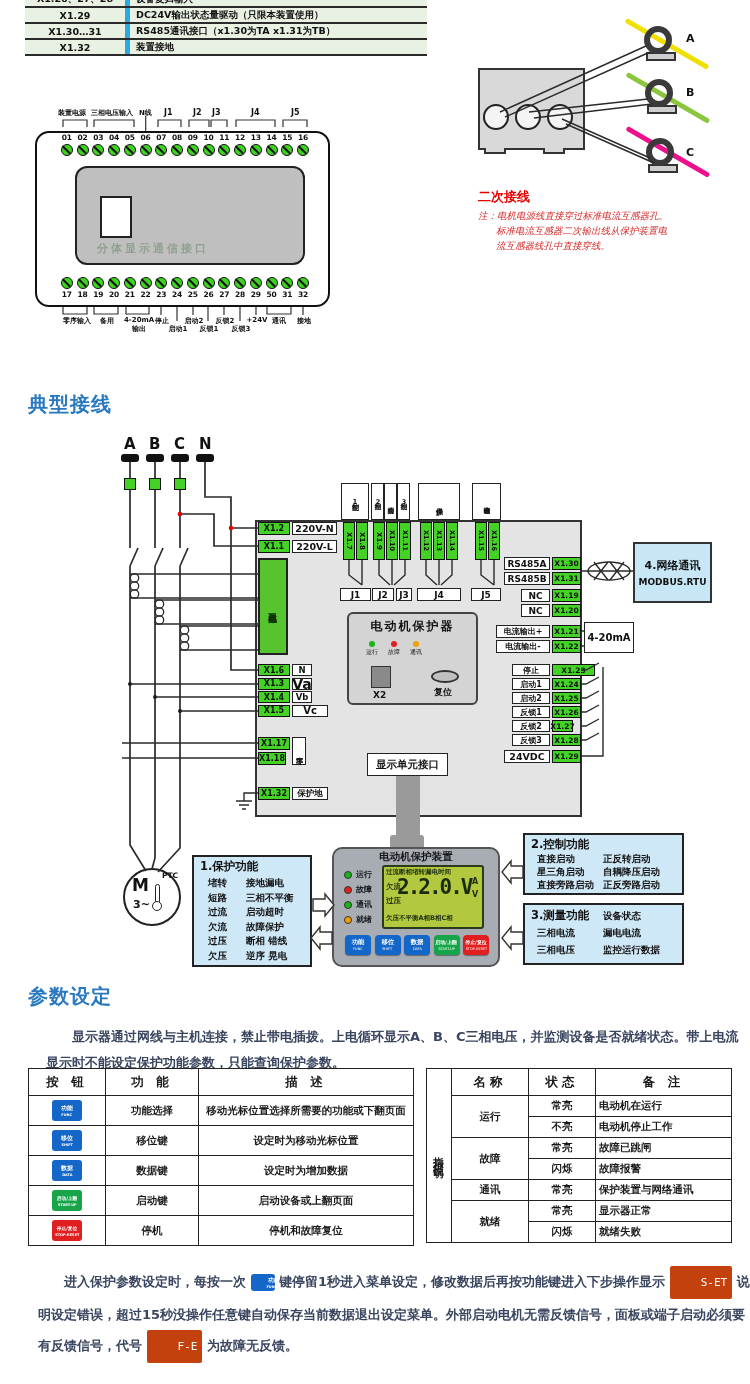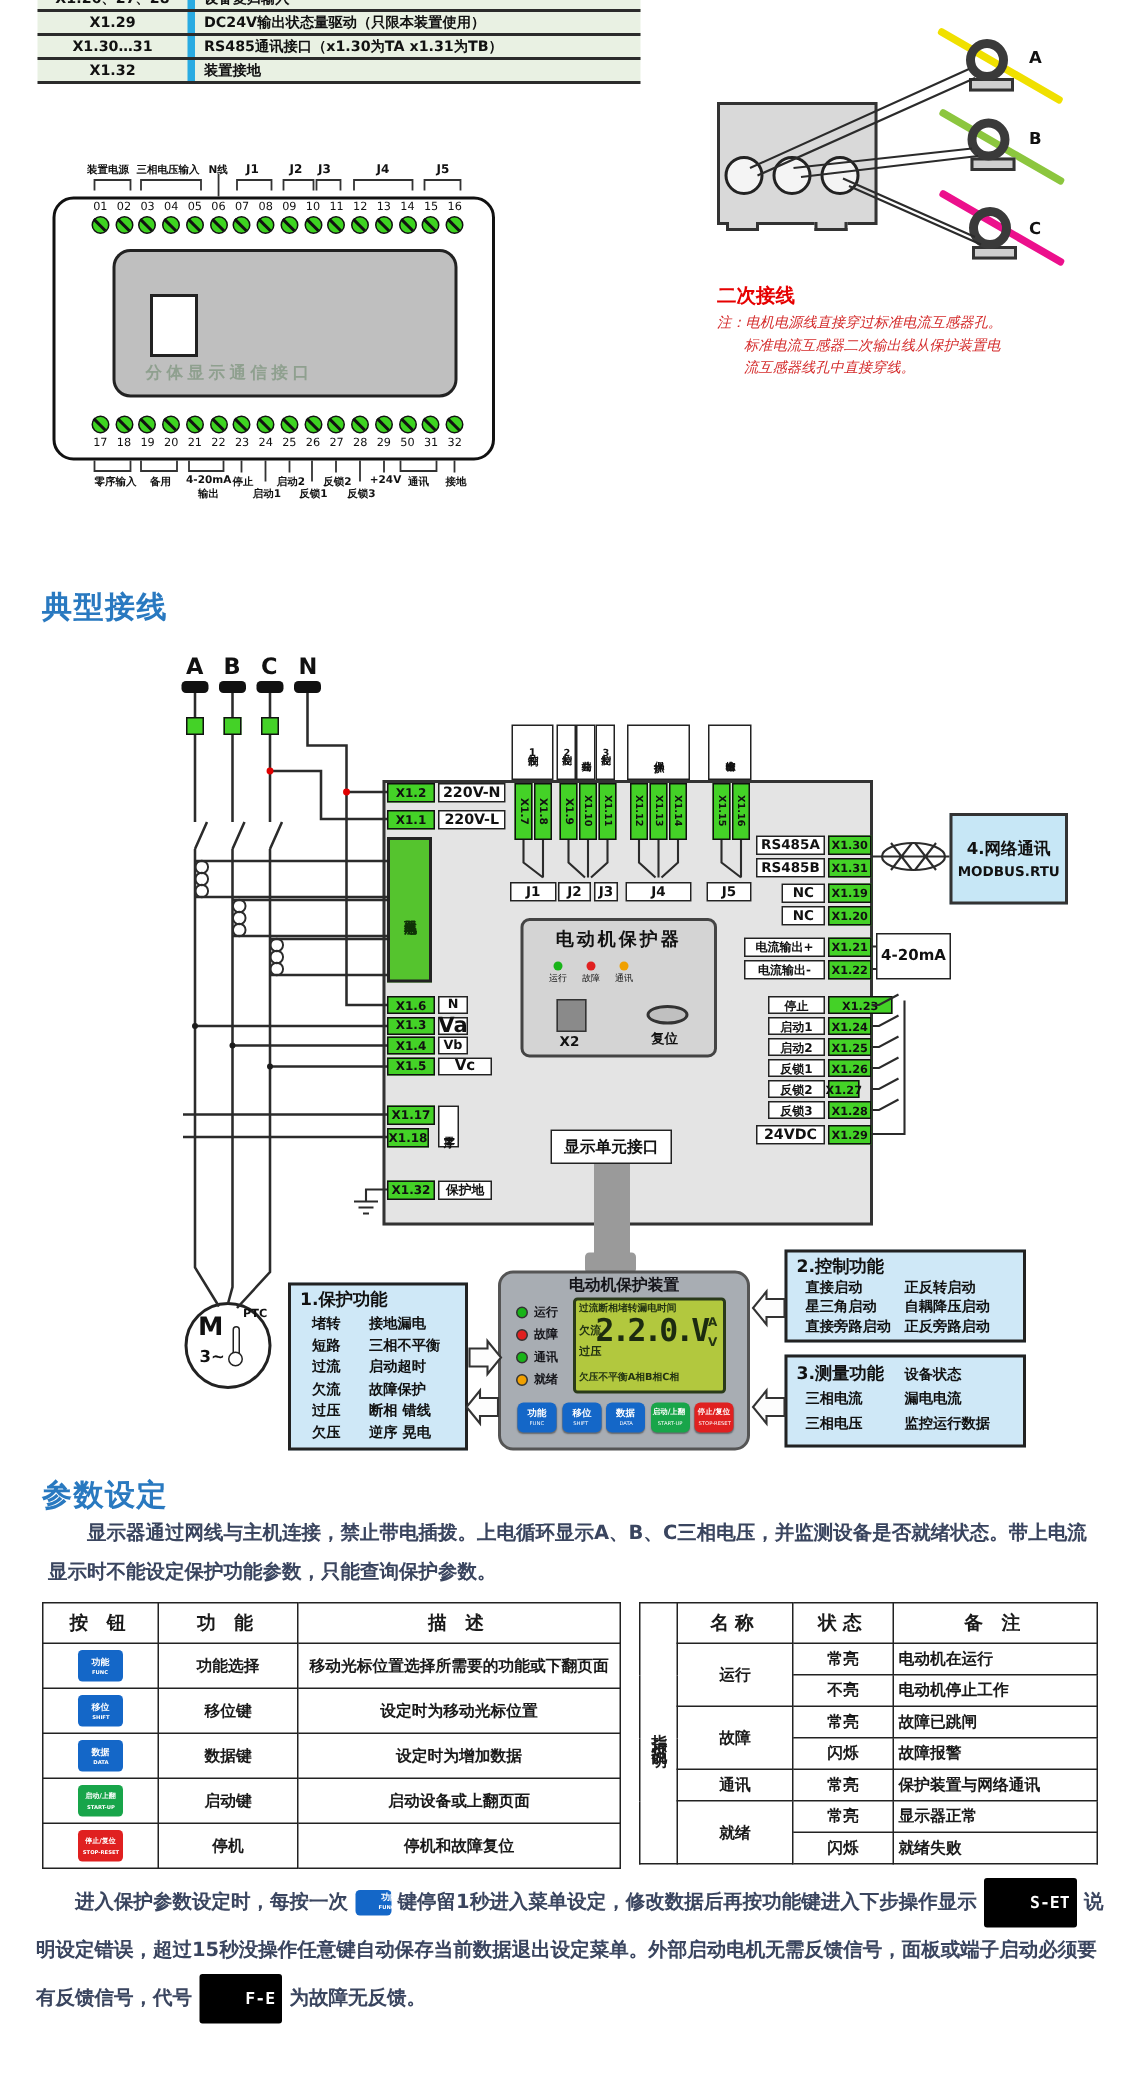--- a/index.html
+++ b/index.html
@@ -12,21 +12,21 @@
 .ioc1{width:100px;text-align:center;font-size:9.5px;font-weight:bold}
 .iodiv{width:5px;align-self:stretch;background:#29abe2}
 .ioc2{flex:1;padding-left:6px;font-size:9.5px;font-weight:bold;white-space:nowrap}
 
 .tb-outer{position:absolute;left:35px;top:131px;width:295px;height:176px;border:2px solid #111;border-radius:14px;background:#fff;box-sizing:border-box}
 .tb-inner{position:absolute;left:75px;top:166px;width:230px;height:99px;background:#bfbfbf;border:2px solid #222;border-radius:12px;box-sizing:border-box}
 .tb-square{position:absolute;left:100px;top:196px;width:32px;height:42px;background:#fff;border:2px solid #222;box-sizing:border-box}
 .tb-innerlbl{position:absolute;left:97px;top:241px;font-size:11px;letter-spacing:3px;color:#8fa08f;font-weight:bold}
 .trow{position:absolute;display:flex}
 .term{width:15.75px;display:flex;flex-direction:column;align-items:center;gap:2px}
-.tnum{font-size:7.5px;font-weight:normal;line-height:8px}
+.tnum{font-size:7.5px;font-weight:bold;line-height:8px}
 .screw{width:12px;height:12px;border:1.5px solid #111;border-radius:50%;background:#3ed321;position:relative;box-sizing:border-box}
 .screw::after{content:"";position:absolute;left:-1px;top:4px;width:11px;height:1.6px;background:#111;transform:rotate(45deg)}
 .t-bot .term{flex-direction:column-reverse}
 .tlbl{position:absolute;font-size:7px;font-weight:bold;white-space:nowrap}
 .tlbl-c{width:24px;text-align:center}
 
 .tcellA{position:absolute;box-sizing:border-box;background:#44d227;border:1.5px solid #101010;display:flex;align-items:center;justify-content:center;font-weight:bold;font-size:8px;color:#111}
 .lboxA{position:absolute;box-sizing:border-box;background:#fff;border:1.5px solid #222;display:flex;align-items:center;justify-content:center;font-weight:bold;font-size:9px;color:#111;white-space:nowrap}
 .gcell{box-sizing:border-box;background:#44d227;border:1.5px solid #101010;display:flex;align-items:center;justify-content:center;font-weight:bold;font-size:8px;color:#111}
 .wbox{box-sizing:border-box;background:#fff;border:1.5px solid #222;display:flex;align-items:center;justify-content:center;font-weight:bold;font-size:9px;color:#111;white-space:nowrap}
@@ -46,30 +46,30 @@
 .dlbl{font-size:8px;font-weight:bold;color:#15151a;white-space:nowrap}
 .lcd{position:absolute;left:382px;top:865px;width:102px;height:64px;background:#b2c83e;border:2px solid #2a3a1a;border-radius:3px;box-sizing:border-box}
 .lcdtxt{position:absolute;font-size:6.5px;font-weight:bold;color:#233312;white-space:nowrap}
 .lcdval{position:absolute;left:397px;top:875px;font-family:"DejaVu Sans Mono",monospace;font-weight:bold;font-size:21px;letter-spacing:-2px;color:#1c2b10}
 .kbtn{position:absolute;width:26px;height:20px;border-radius:4px;display:flex;flex-direction:column;align-items:center;justify-content:center;color:#fff;top:935px;box-shadow:0 1px 1px rgba(0,0,0,.4)}
 .kb-cn{font-size:7px;font-weight:bold;line-height:8px;white-space:nowrap;transform:scale(.9)}
 .kb-en{font-size:5px;line-height:6px;white-space:nowrap;transform:scale(.7)}
 .c-blue{background:#1467c8}.c-green{background:#18a54a}.c-red{background:#e02020}
 
 .h-blue{position:absolute;font-size:20px;font-weight:bold;color:#2979c0;letter-spacing:1px}
-.para{position:absolute;font-size:13px;font-weight:600;color:#3a455f;line-height:26px;text-indent:2em;margin:2px}
+.para{position:absolute;font-size:13px;font-weight:600;color:#3a455f;line-height:26px;text-indent:2em;margin:16px}
 
 .ptbl{border-collapse:collapse}
 .ptbl th,.ptbl td{border:1.5px solid #222;font-size:10.5px;font-weight:600;color:#1a1a1a;text-align:center;padding:0 3px}
 .ptbl th{font-size:12.5px;font-weight:bold;height:26px;letter-spacing:4px}
 .badge{display:inline-flex;flex-direction:column;align-items:center;justify-content:center;width:30px;height:21px;border-radius:3px;color:#fff;vertical-align:middle}
 .bd-cn{font-size:7px;font-weight:bold;line-height:8px;white-space:nowrap;transform:scale(.85)}
 .bd-en{font-size:5px;line-height:6px;white-space:nowrap;transform:scale(.7)}
 .sidecell{writing-mode:vertical-rl;text-orientation:upright;letter-spacing:3px;font-size:11px;font-weight:bold;width:24px}
-.chip{display:inline-block;background:#000000;color:#fff;font-weight:bold;font-size:11px;padding:1px 5px;border-radius:2px;font-family:"DejaVu Sans Mono",monospace}
+.chip{display:inline-block;background:#c2410c;color:#fff;font-weight:normal;font-size:11px;padding:1px 5px;border-radius:2px;font-family:"DejaVu Sans Mono",monospace}
 
 .ctwire{position:absolute;height:5px;border-radius:2px;transform-origin:0 0;transform:rotate(30deg)}
 .ctring{position:absolute;width:28px;height:28px;border:6px solid #3a3a3a;border-radius:50%;box-sizing:border-box}
 .ctbase{position:absolute;width:26px;height:5px;background:#cfcfcf;border:2px solid #333;box-sizing:content-box}
 svg.wires{position:absolute;left:0;top:0;pointer-events:none}
 </style>
 </head>
 <body>
 
 <div class="page">

